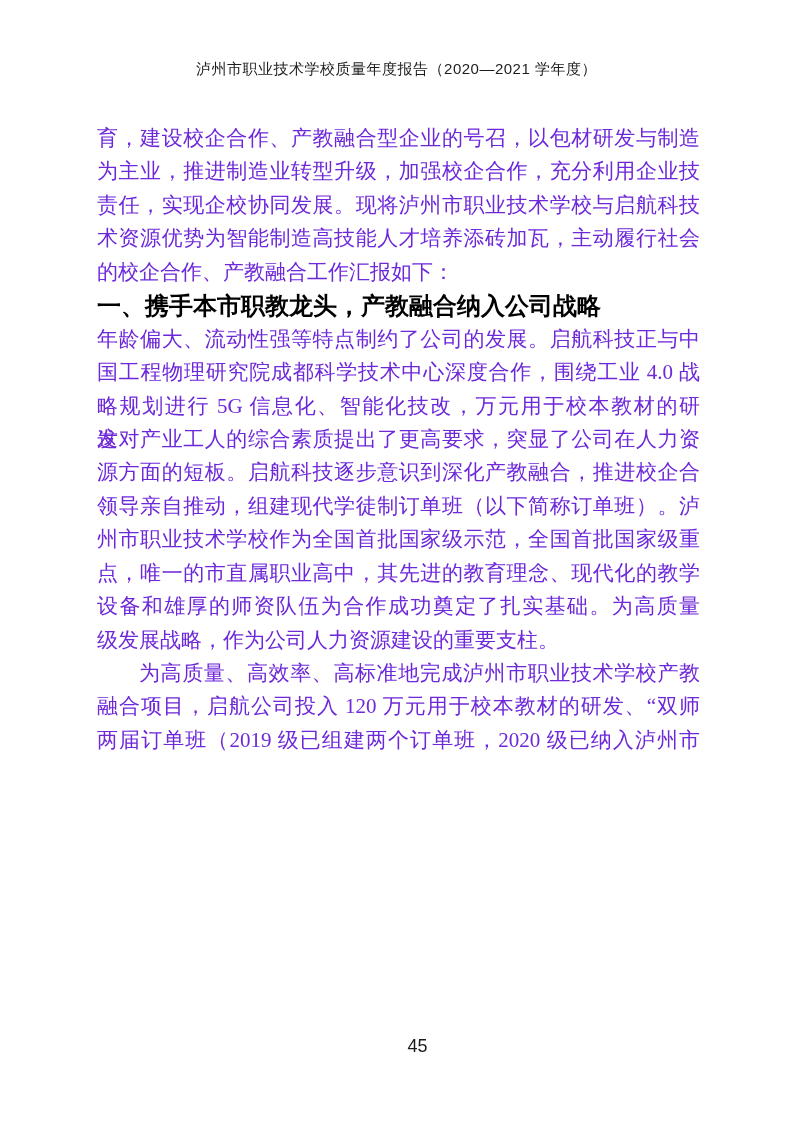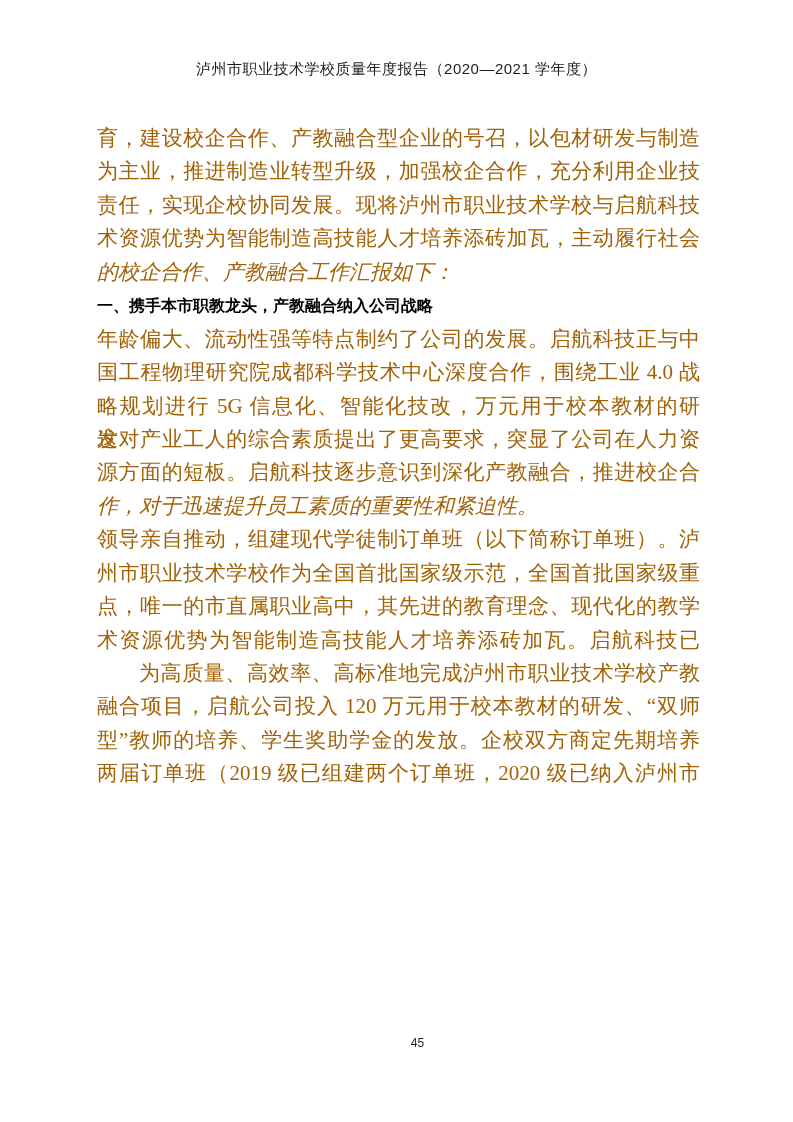--- a/index.html
+++ b/index.html
@@ -32,46 +32,46 @@
     position: absolute;
     left: 97px;
     top: 122px;
     width: 603px;
   }
   .l {
     font-size: 21px;
     line-height: 33.45px;
     height: 33.45px;
     text-align: justify;
-    color: #a16207;
+    color: #6d28d9;
     white-space: normal;
   }
   
   .j { text-align-last: justify; }
   
-  .end { text-align: center; text-align-last: left; font-style: italic; }
+  .end { text-align: center; text-align-last: left; }
   
   .ind { text-indent: 2em; }
   
   .h {
     font-family: "Liberation Sans", sans-serif;
     font-weight: 700;
     text-align: right;
     text-align-last: left;
-    font-size: 16px;
+    font-size: 24px;
     color: #000000;
   }
   .page-num {
     position: absolute;
     top: 1036px;
     left: 0;
     right: 0;
     text-align: center;
     font-family: "Liberation Sans", sans-serif;
-    font-size: 12px;
+    font-size: 18px;
     color: #1c1c1c;
     padding-left: 42px;
   }
 </style>
 </head>
 <body>
 
 <div class="page">
 
   <div class="doc-header">泸州市职业技术学校质量年度报告（2020—2021 学年度）</div>
@@ -81,26 +81,25 @@
     <div class="l j">为主业，推进制造业转型升级，加强校企合作，充分利用企业技</div>
     <div class="l j">责任，实现企校协同发展。现将泸州市职业技术学校与启航科技</div>
     <div class="l j">术资源优势为智能制造高技能人才培养添砖加瓦，主动履行社会</div>
     <div class="l end">的校企合作、产教融合工作汇报如下：</div>
     <div class="l h">一、携手本市职教龙头，产教融合纳入公司战略</div>
     <div class="l j">年龄偏大、流动性强等特点制约了公司的发展。启航科技正与中</div>
     <div class="l j">国工程物理研究院成都科学技术中心深度合作，围绕工业 4.0 战</div>
     <div class="l j">略规划进行 5G 信息化、智能化技改，万元用于校本教材的研发，</div>
     <div class="l j">这对产业工人的综合素质提出了更高要求，突显了公司在人力资</div>
     <div class="l j">源方面的短板。启航科技逐步意识到深化产教融合，推进校企合</div>
-    <div class="l end">作，对于迅速提升员工素质的重要性和紧迫性。</div>
     <div class="l j">领导亲自推动，组建现代学徒制订单班（以下简称订单班）。泸</div>
     <div class="l j">州市职业技术学校作为全国首批国家级示范，全国首批国家级重</div>
     <div class="l j">点，唯一的市直属职业高中，其先进的教育理念、现代化的教学</div>
-    <div class="l j">术资源优势为智能制造高技能人才培养添砖加瓦。启航科技已</div>
+    <div class="l j">设备和雄厚的师资队伍为合作成功奠定了扎实基础。为高质量</div>
+    <div class="l end">级发展战略，作为公司人力资源建设的重要支柱。</div>
     <div class="l j ind">为高质量、高效率、高标准地完成泸州市职业技术学校产教</div>
     <div class="l j">融合项目，启航公司投入 120 万元用于校本教材的研发、“双师</div>
-    <div class="l j">型”教师的培养、学生奖助学金的发放。企校双方商定先期培养</div>
     <div class="l j">两届订单班（2019 级已组建两个订单班，2020 级已纳入泸州市</div>
   </div>
 
   <div class="page-num">45</div>
 
 </div>
 
 </body></html>

